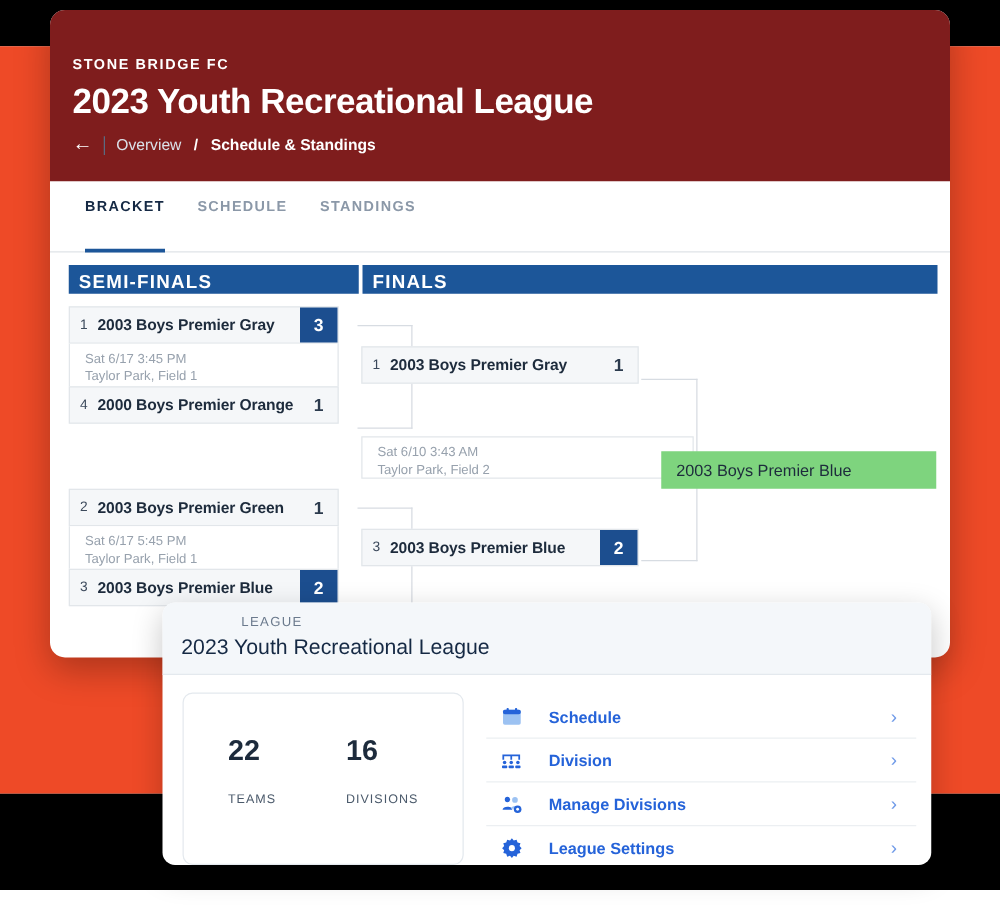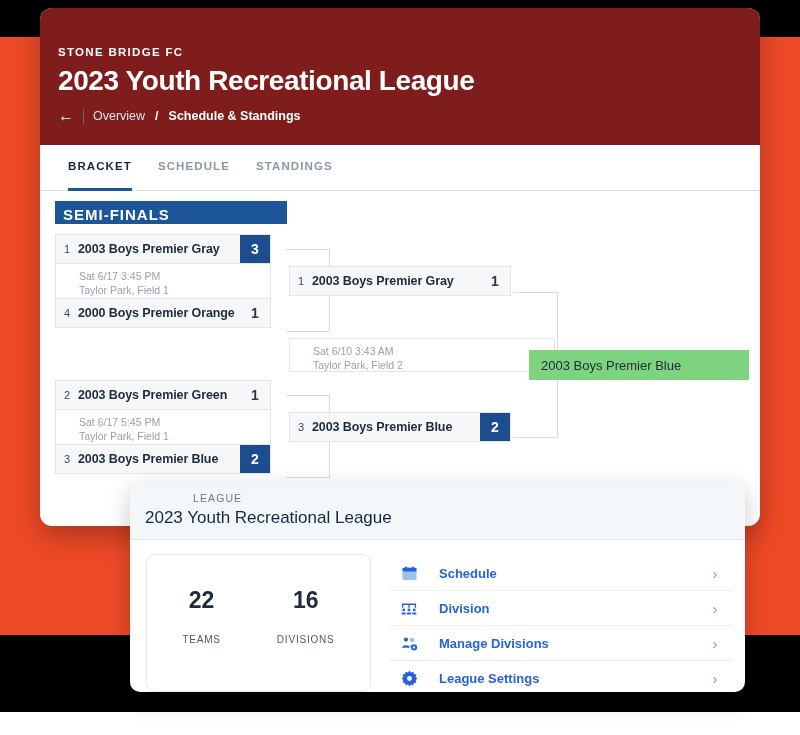--- a/index.html
+++ b/index.html
@@ -89,21 +89,21 @@
   .bc-parent { color: #dbe1e9; font-weight: normal; }
   .bc-sep { color: #ffffff; font-weight: bold; padding: 0 1px; }
   .bc-current { color: #ffffff; font-weight: bold; }
 
   
   .tabs {
     display: flex;
     gap: 26px;
     padding: 15px 0 0 28px;
     border-bottom: 1px solid #dfe3e8;
-    height: 46px;
+    height: 57px;
   }
   .tab {
     font-size: 11.5px;
     font-weight: bold;
     letter-spacing: 1.1px;
     color: #8b98a8;
     padding-bottom: 9px;
     cursor: pointer;
     position: relative;
   }
@@ -179,21 +179,21 @@
   }
   .match .score.winner {
     background: #1c4e8f;
     color: #ffffff;
   }
   .match .info {
     background: #ffffff;
     border: 1px solid #e2e6ea;
     border-top: none;
     border-bottom: none;
-    padding: 5px 0 5px 23px;
+    padding: 5px 0 5px 12px;
     height: 34px;
   }
   .match .info div {
     font-size: 10.5px;
     color: #97a1ad;
     line-height: 1.35;
   }
 
   .connector {
     position: absolute;
@@ -250,21 +250,21 @@
     width: 225px;
     height: 138px;
     border: 1px solid #e4e9ee;
     border-radius: 8px;
     display: flex;
     align-items: center;
     justify-content: center;
     gap: 56px;
     padding-bottom: 14px;
   }
-  .stat { text-align: center; }
+  .stat { text-align: left; }
   .stat-value {
     font-size: 23px;
     font-weight: bold;
     color: #1d2b3c;
   }
   .stat-label {
     font-size: 10px;
     letter-spacing: 0.8px;
     color: #4b5a6b;
     margin-top: 20px;
@@ -325,20 +325,21 @@
     <div class="tabs">
       <div class="tab active">BRACKET</div>
       <div class="tab">SCHEDULE</div>
       <div class="tab">STANDINGS</div>
     </div>
 
     <div class="bracket-area">
 
       <div class="round-headers">
         <div class="round-header semis">SEMI-FINALS</div>
+        <div class="round-header finals">FINALS</div>
       </div>
 
       <div class="bracket-body">
 
         <div class="connector" style="left:246px; top:25px; width:44px; height:83px; border-top-width:1px; border-right-width:1px; border-bottom-width:1px;"></div>
         <div class="connector" style="left:246px; top:171px; width:44px; height:83px; border-top-width:1px; border-right-width:1px; border-bottom-width:1px;"></div>
         <div class="connector" style="left:473px; top:68px; width:45px; height:146px; border-top-width:1px; border-right-width:1px; border-bottom-width:1px;"></div>
         <div class="connector" style="left:505px; top:141px; width:14px; height:0; border-top-width:1px;"></div>
 
         <div class="match" style="left:15px; top:10px;">

